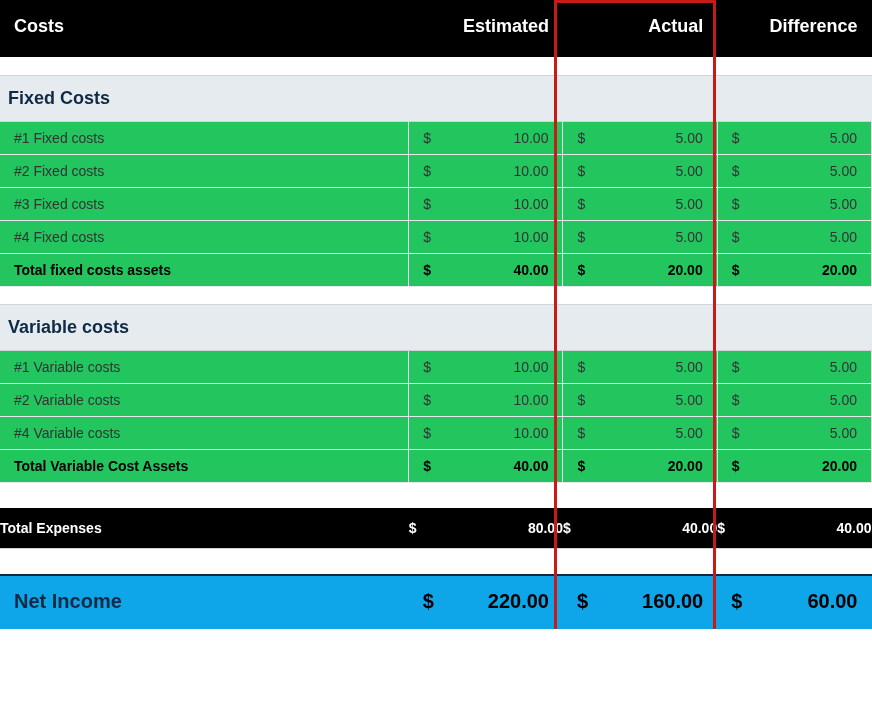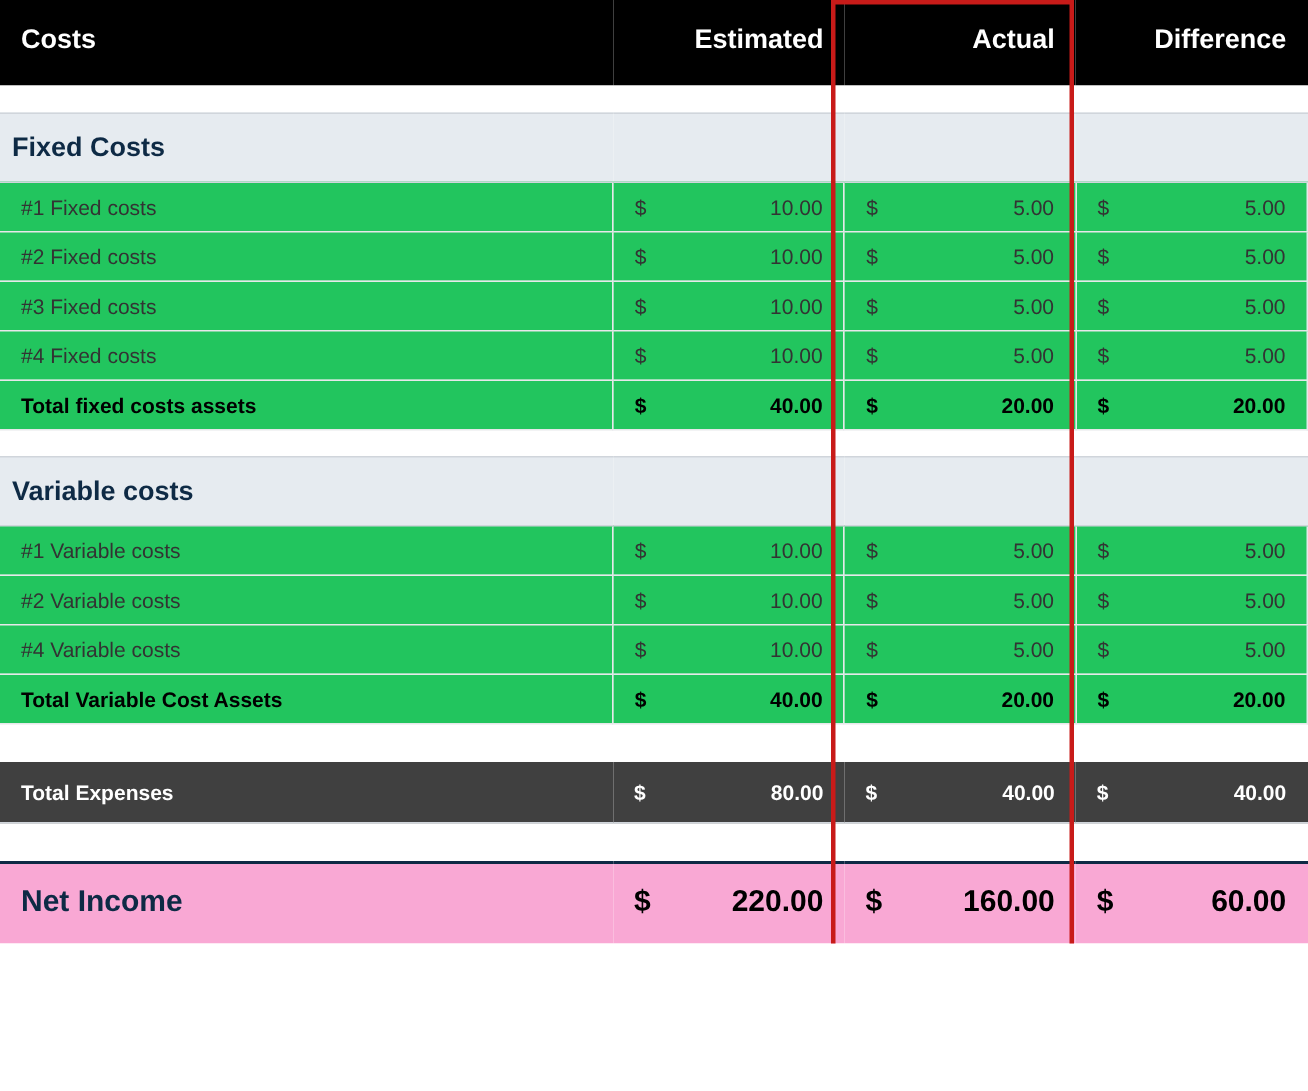--- a/index.html
+++ b/index.html
@@ -81,34 +81,34 @@
   .money {
     display: flex;
     justify-content: space-between;
     align-items: baseline;
   }
   .money .cur { }
   .money .num { text-align: right; }
 
   
   tr.expenses-row td {
-    background: #404040;
+    background: #000000;
     color: #fff;
     font-weight: bold;
-    padding: 12px 14px;
+    padding: 12px 0;
     font-size: 14px;
     border-bottom: 1px solid #d0d5db;
   }
   tr.expenses-row td.label-cell { }
   tr.expenses-row .money .cur,
   tr.expenses-row .money .num { color: #fff; }
 
   
   tr.net-row td {
-    background: #f9a8d4;
+    background: #0ea5e9;
     color: #0e2a45;
     font-weight: bold;
     font-size: 20px;
     padding: 14px 14px 16px 14px;
     border-top: 2px solid #0e2a45;
   }
   tr.net-row td.val-cell { color: #000; }
   tr.net-row .money .cur,
   tr.net-row .money .num { color: #000; }
 

